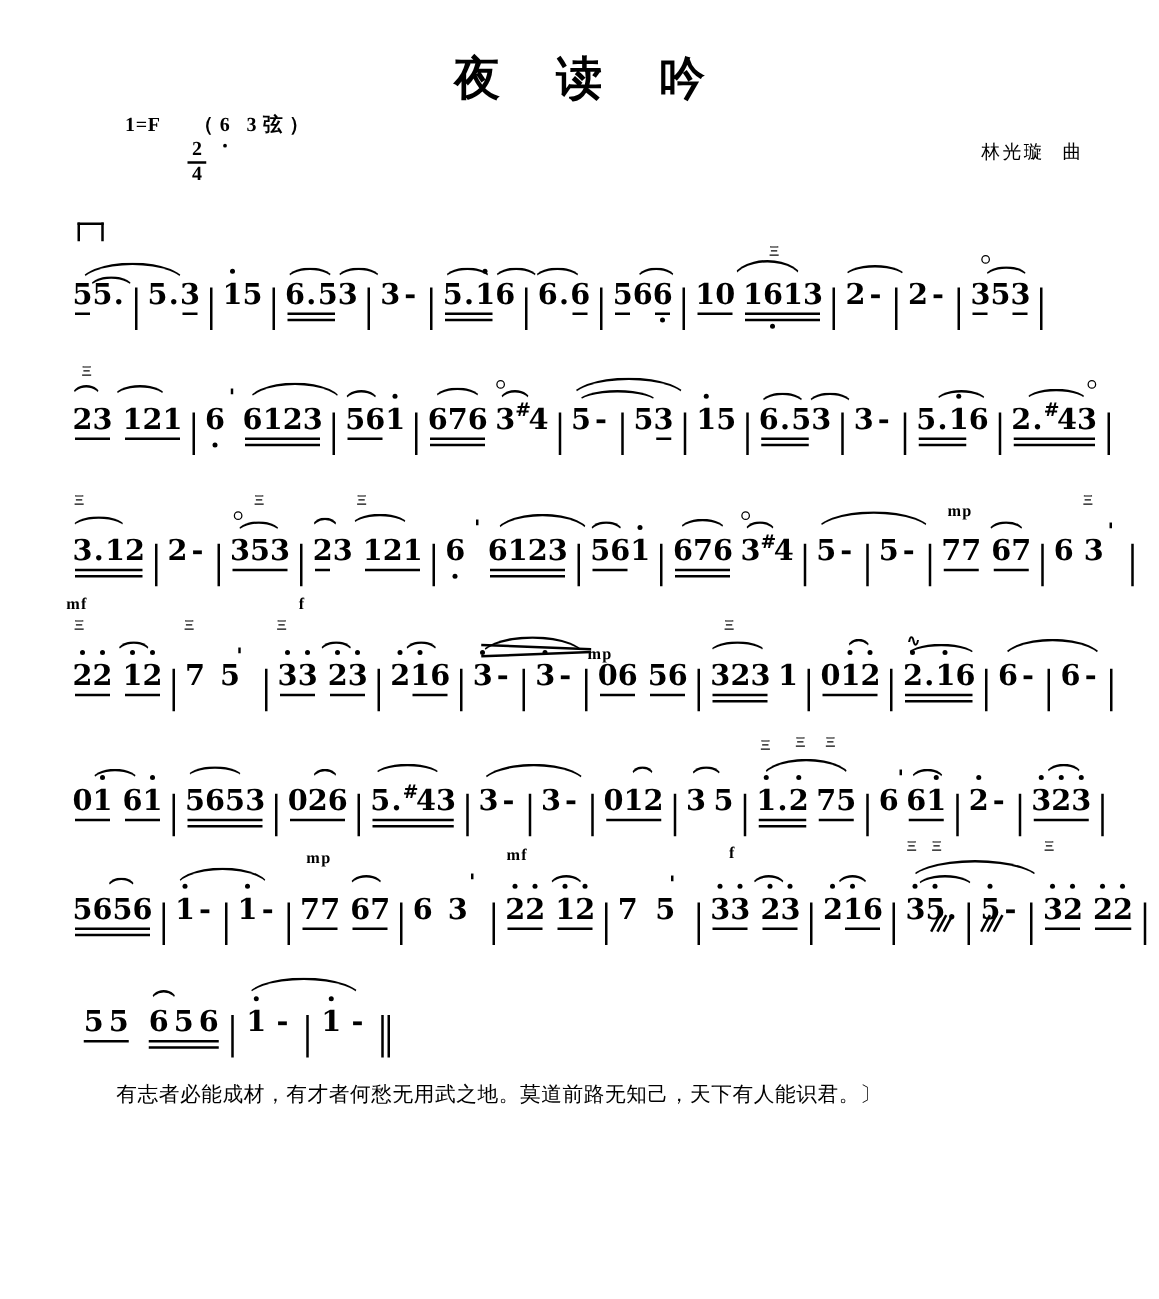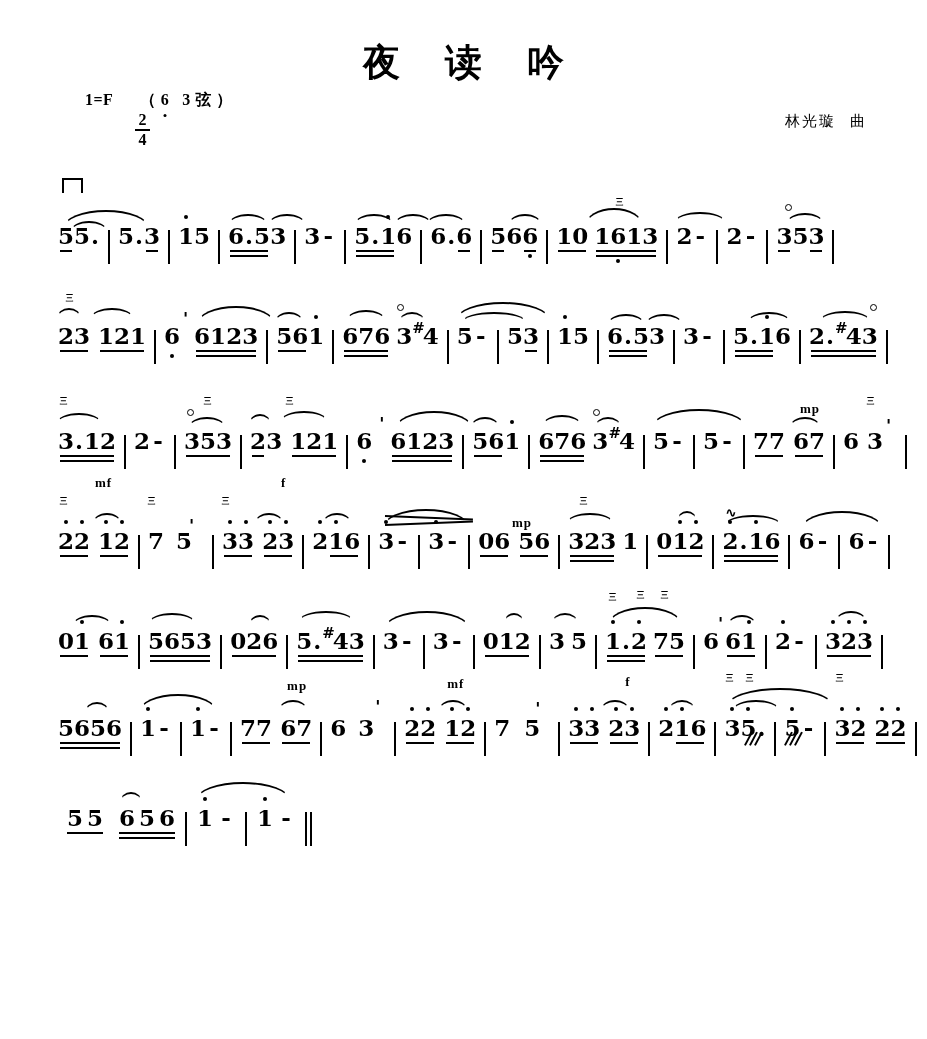--- a/index.html
+++ b/index.html
@@ -24,21 +24,21 @@
     width: 927px;
     text-align: center;
     font-family: "DejaVu Serif", serif;
     font-size: 37px;
     font-weight: 700;
     letter-spacing: 16px;
     text-indent: 16px;
   }
   #key-block {
     position: absolute;
-    left: 85px;
+    left: 100px;
     top: 90px;
     font-family: "Liberation Serif", serif;
     font-weight: 700;
     font-size: 16px;
   }
   #key-line {
     white-space: nowrap;
     letter-spacing: 0.5px;
   }
   #key-line .paren { font-weight: 700; }
@@ -219,21 +219,20 @@
   }
 
   
   .dyn {
     position: absolute;
     font-family: "Liberation Serif", serif;
     font-style: normal;
     font-size: 13px;
     font-weight: 600;
     letter-spacing: 1px;
-    margin-left: 42px;
   }
   
   .harm {
     position: absolute;
     width: 5px; height: 5px;
     border: 1px solid #000;
     border-radius: 50%;
   }
   
   .sharp {
@@ -643,13 +642,14 @@
       <span class="slur lg" style="left:4px; top:0px; width:92px;"></span>
       <span class="note wide oct-up">1</span><span class="dash" style="width:22px">-</span>
     </span><span class="barline"></span><span class="measure">
       <span class="note wide oct-up">1</span><span class="dash" style="width:22px">-</span>
     </span><span class="barline final"></span>
 
   </div>
 </div>
 
 <div id="prose">
+  <p class="indent">有志者必能成材，有才者何愁无用武之地。莫道前路无知己，天下有人能识君。〕</p>
 </div>
 
 </body></html>

